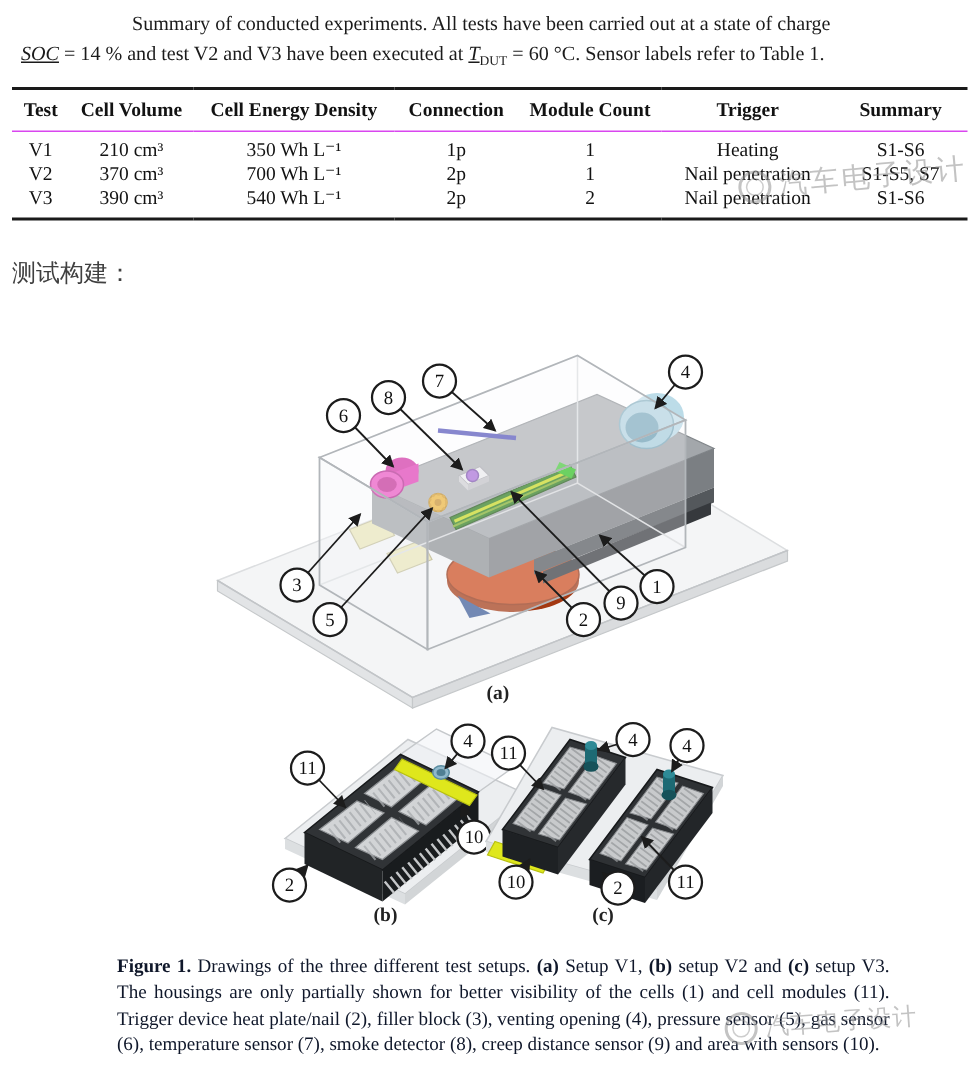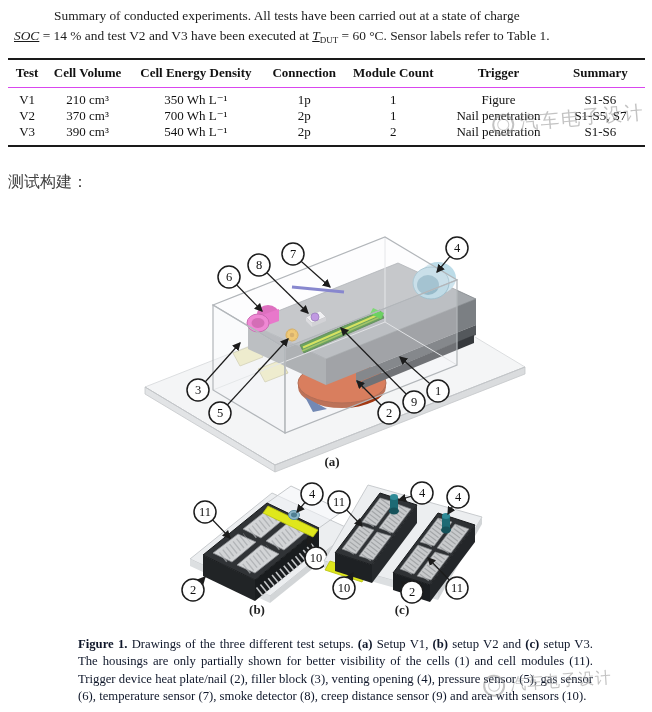--- a/index.html
+++ b/index.html
@@ -1,20 +1,20 @@
 <!DOCTYPE html>
 <html><head>
 <meta charset="utf-8">
 <style>
   html,body{margin:0;padding:0;background:#fff;}
   .page{position:relative;width:652px;height:712px;background:#ffffff;overflow:hidden;
         font-family:"Liberation Serif","DejaVu Serif",serif;color:#1e1e1e;}
   
   .intro{position:absolute;left:14px;top:6px;width:632px;font-size:13.4px;line-height:19.5px;color:#1b1b1b;}
-  .intro .l1{margin-left:40px;}
+  .intro .l1{margin-left:74px;}
   .it{font-style:italic;text-decoration:underline;}
   .intro sub{font-size:9px;vertical-align:-3px;letter-spacing:0;}
   
   .tbl{position:absolute;left:8px;top:58px;width:637px;border-collapse:collapse;font-size:13px;color:#121212;
        border-bottom:2px solid #1a1a1a;}
   .tbl th{font-weight:bold;border-top:2px solid #1a1a1a;border-bottom:1px solid #d946ef;
           padding:5px 2px 6px;text-align:center;white-space:nowrap;}
   .tbl td{text-align:center;padding:0px 2px;white-space:nowrap;}
   .tbl tbody tr:first-child td{padding-top:4px;}
   .tbl tbody tr:last-child td{padding-bottom:5px;}
@@ -71,21 +71,21 @@
         <th>Summary</th>
       </tr>
     </thead>
     <tbody>
       <tr>
         <td>V1</td>
         <td>210 cm³</td>
         <td>350 Wh L⁻¹</td>
         <td>1p</td>
         <td>1</td>
-        <td>Figure</td>
+        <td>Heating</td>
         <td>S1-S6</td>
       </tr>
       <tr>
         <td>V2</td>
         <td>370 cm³</td>
         <td>700 Wh L⁻¹</td>
         <td>2p</td>
         <td>1</td>
         <td>Nail penetration</td>
         <td>S1-S5, S7</td>

